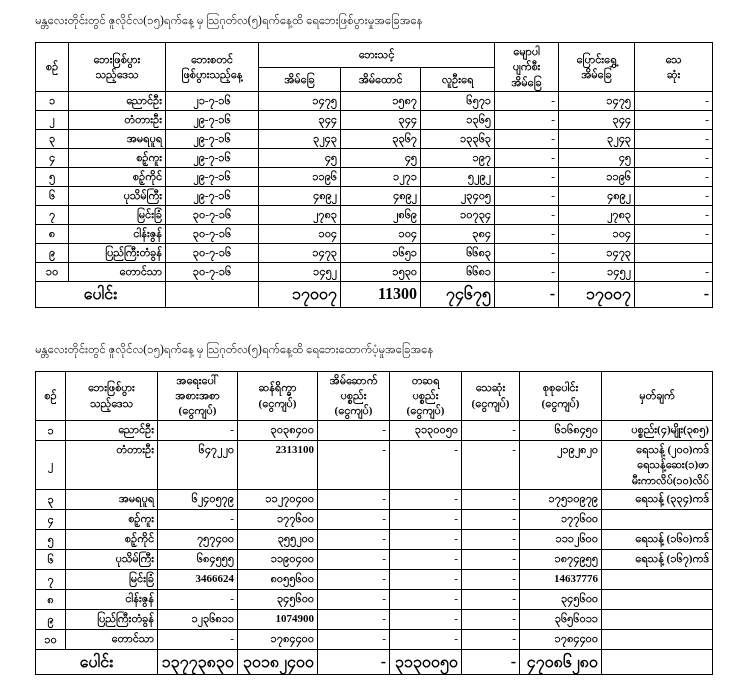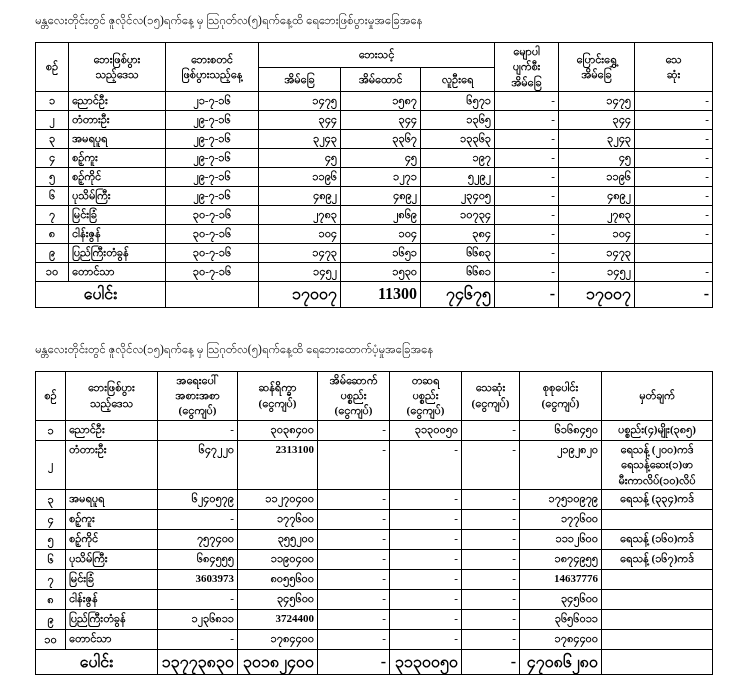--- a/index.html
+++ b/index.html
@@ -38,23 +38,23 @@
     font-weight: 700;
     line-height: 1.4;
     vertical-align: middle;
     overflow: hidden;
   }
   table.datatable th {
     text-align: center;
     white-space: pre-line;
   }
   .c-center { text-align: center; }
-  .c-name   { text-align: left; padding-left: 5px; }
+  .c-name   { text-align: right; padding-left: 5px; }
   .c-num    { text-align: right; padding-right: 8px; }
-  .c-remark { text-align: center; padding-left: 4px; white-space: pre-line; }
+  .c-remark { text-align: right; padding-left: 4px; white-space: pre-line; }
   .t1 tbody td { height: 16px; }
   .t2 tbody td { height: 17px; vertical-align: top; }
   .t2 tbody td.c-no { vertical-align: middle; }
   .grand { font-size: 12.5px; margin-top: 48px; }
   tr.total-row td { font-size: 16px; height: 20px; vertical-align: middle; }
 </style>
 </head>
 <body>
 
 <div class="doc">
@@ -321,21 +321,21 @@
           <td class="c-num">၁၁၉၀၄၀၀</td>
           <td class="c-num">-</td>
           <td class="c-num">-</td>
           <td class="c-num">-</td>
           <td class="c-num grand">၁၈၇၄၉၅၅</td>
           <td class="c-remark">ရေသန့် (၁၆၇)ကဒ်</td>
         </tr>
         <tr>
           <td class="c-center c-no">၇</td>
           <td class="c-name">မြင်းခြံ</td>
-          <td class="c-num">3603973</td>
+          <td class="c-num">3466624</td>
           <td class="c-num">၈၀၅၅၆၀၀</td>
           <td class="c-num">-</td>
           <td class="c-num">-</td>
           <td class="c-num">-</td>
           <td class="c-num grand">14637776</td>
           <td class="c-remark"></td>
         </tr>
         <tr>
           <td class="c-center c-no">၈</td>
           <td class="c-name">ငါန်းဇွန်</td>
@@ -344,21 +344,21 @@
           <td class="c-num">-</td>
           <td class="c-num">-</td>
           <td class="c-num">-</td>
           <td class="c-num grand">၃၄၅၆၀၀</td>
           <td class="c-remark"></td>
         </tr>
         <tr>
           <td class="c-center c-no">၉</td>
           <td class="c-name">ပြည်ကြီးတံခွန်</td>
           <td class="c-num">၁၂၃၆၈၁၁</td>
-          <td class="c-num">3724400</td>
+          <td class="c-num">1074900</td>
           <td class="c-num">-</td>
           <td class="c-num">-</td>
           <td class="c-num">-</td>
           <td class="c-num grand">၃၆၅၆၀၁၁</td>
           <td class="c-remark"></td>
         </tr>
         <tr>
           <td class="c-center c-no">၁၀</td>
           <td class="c-name">တောင်သာ</td>
           <td class="c-num">-</td>

